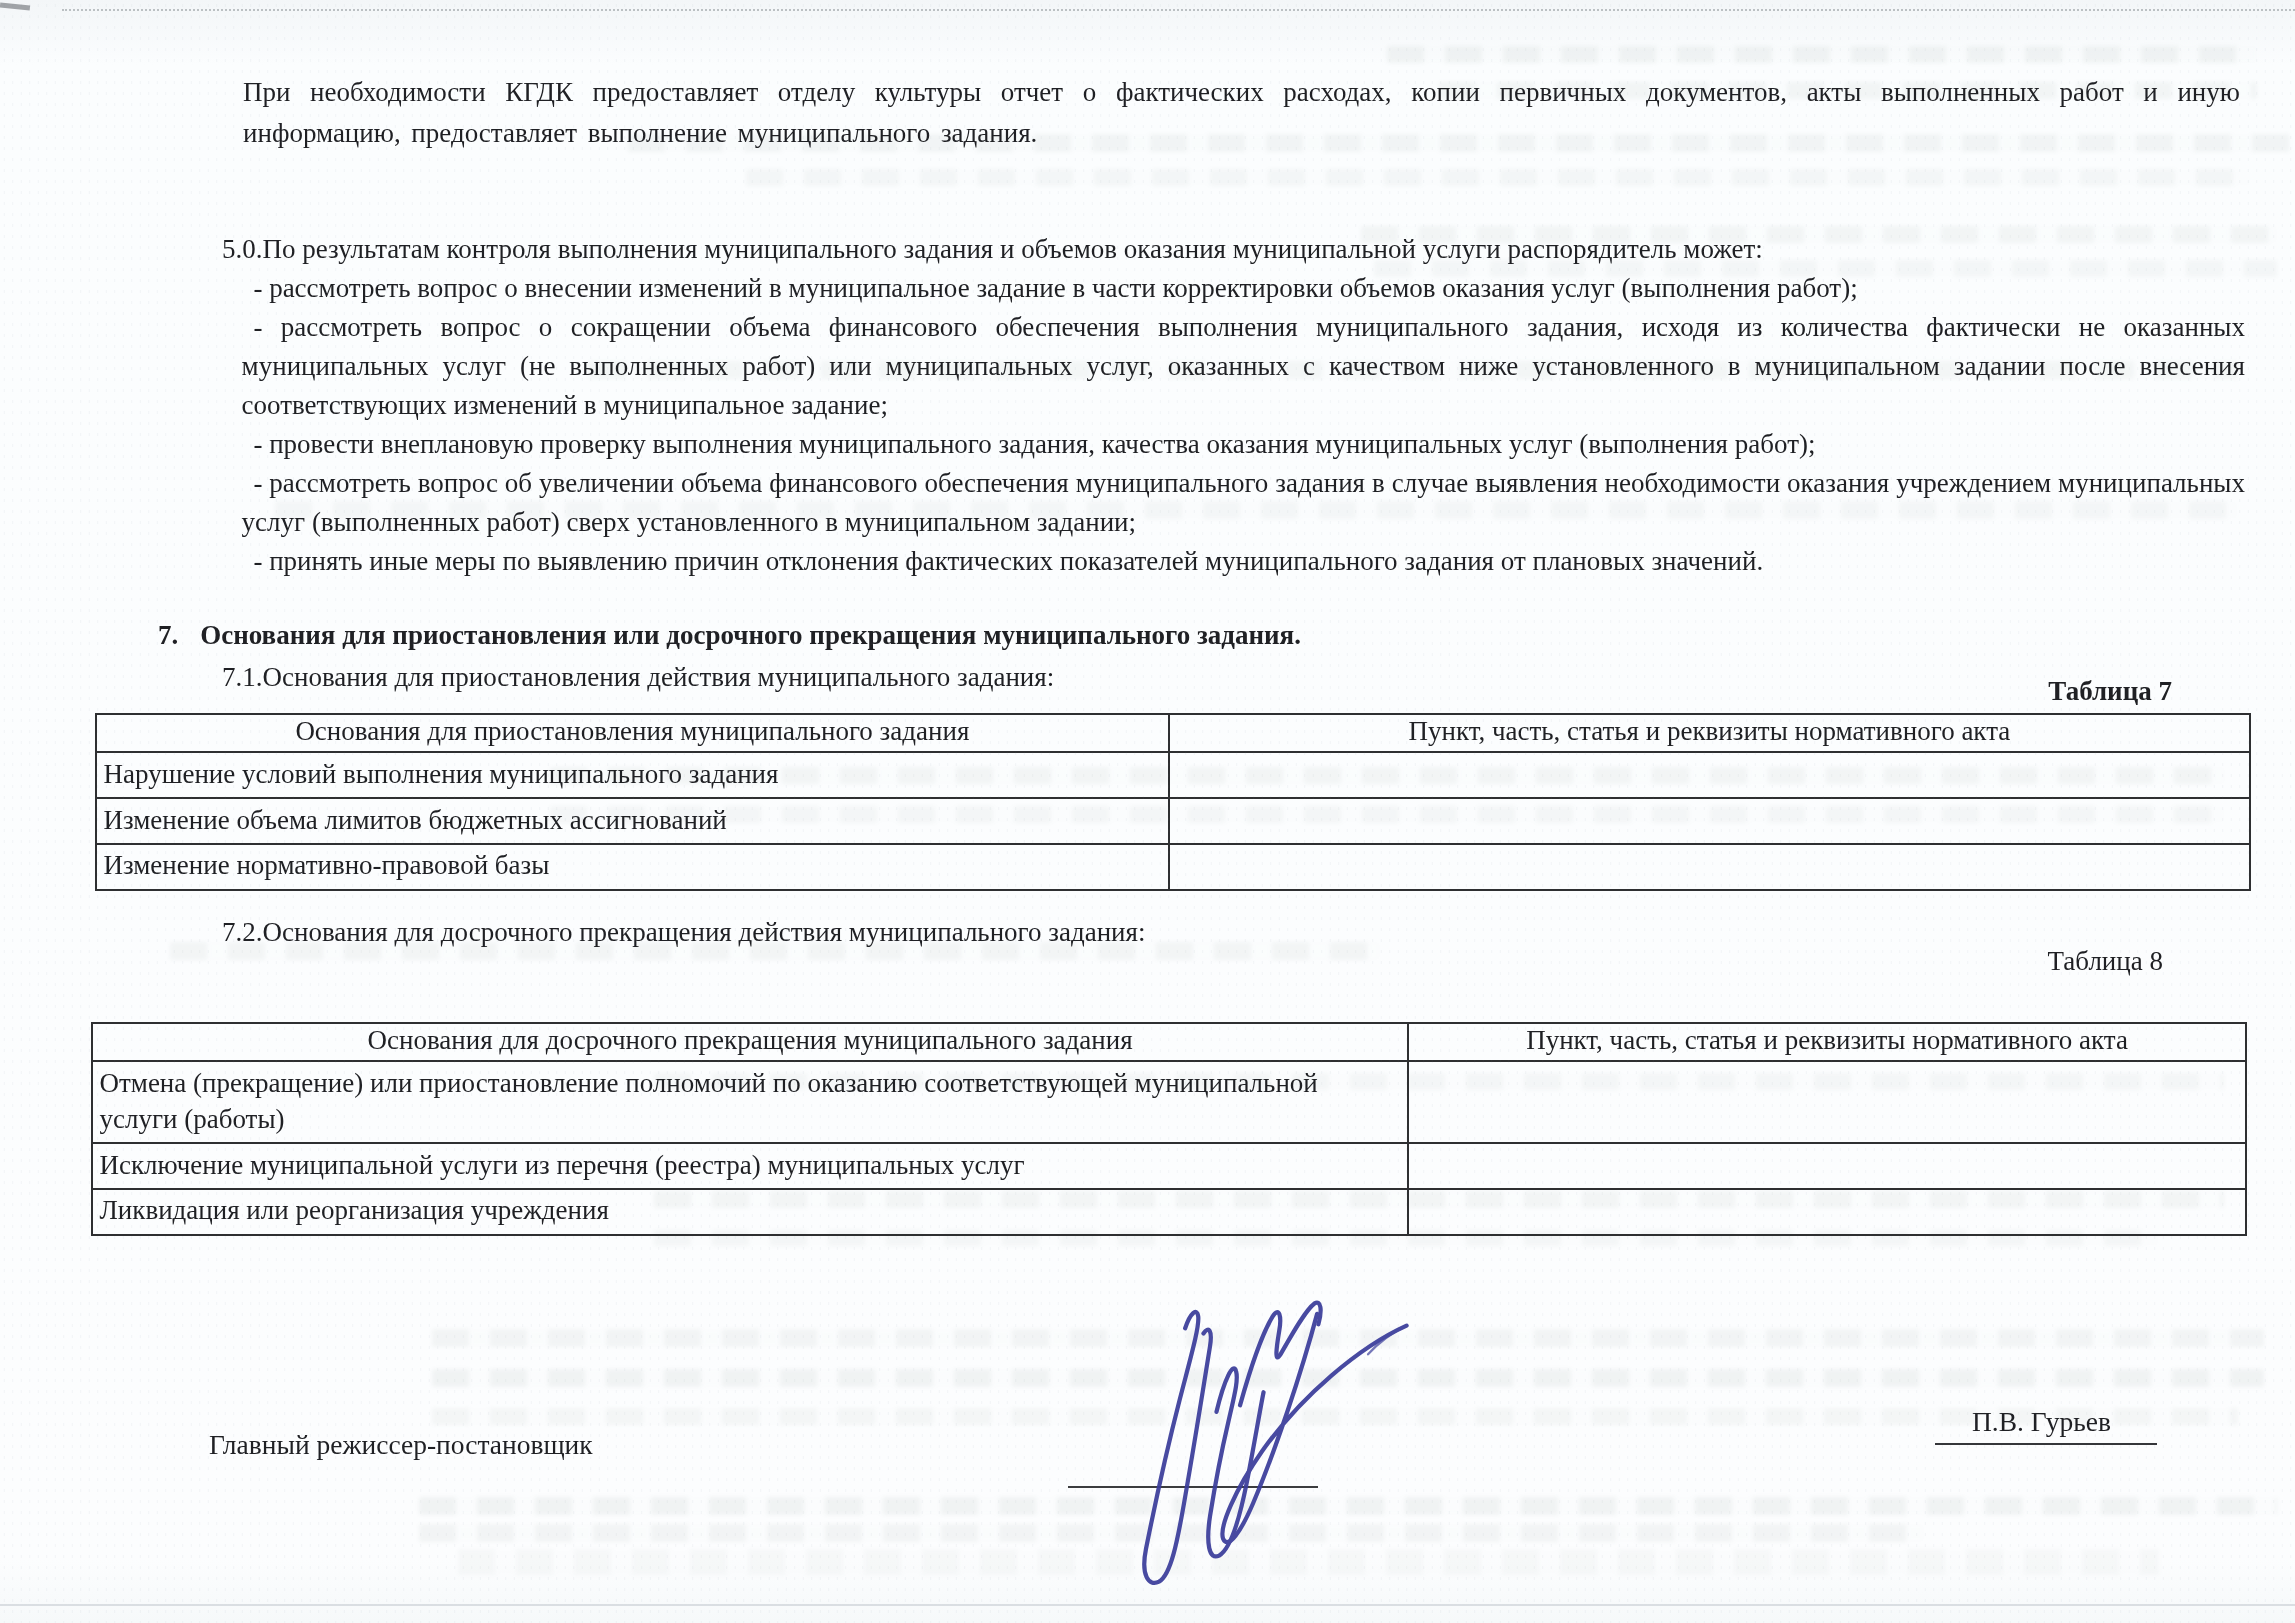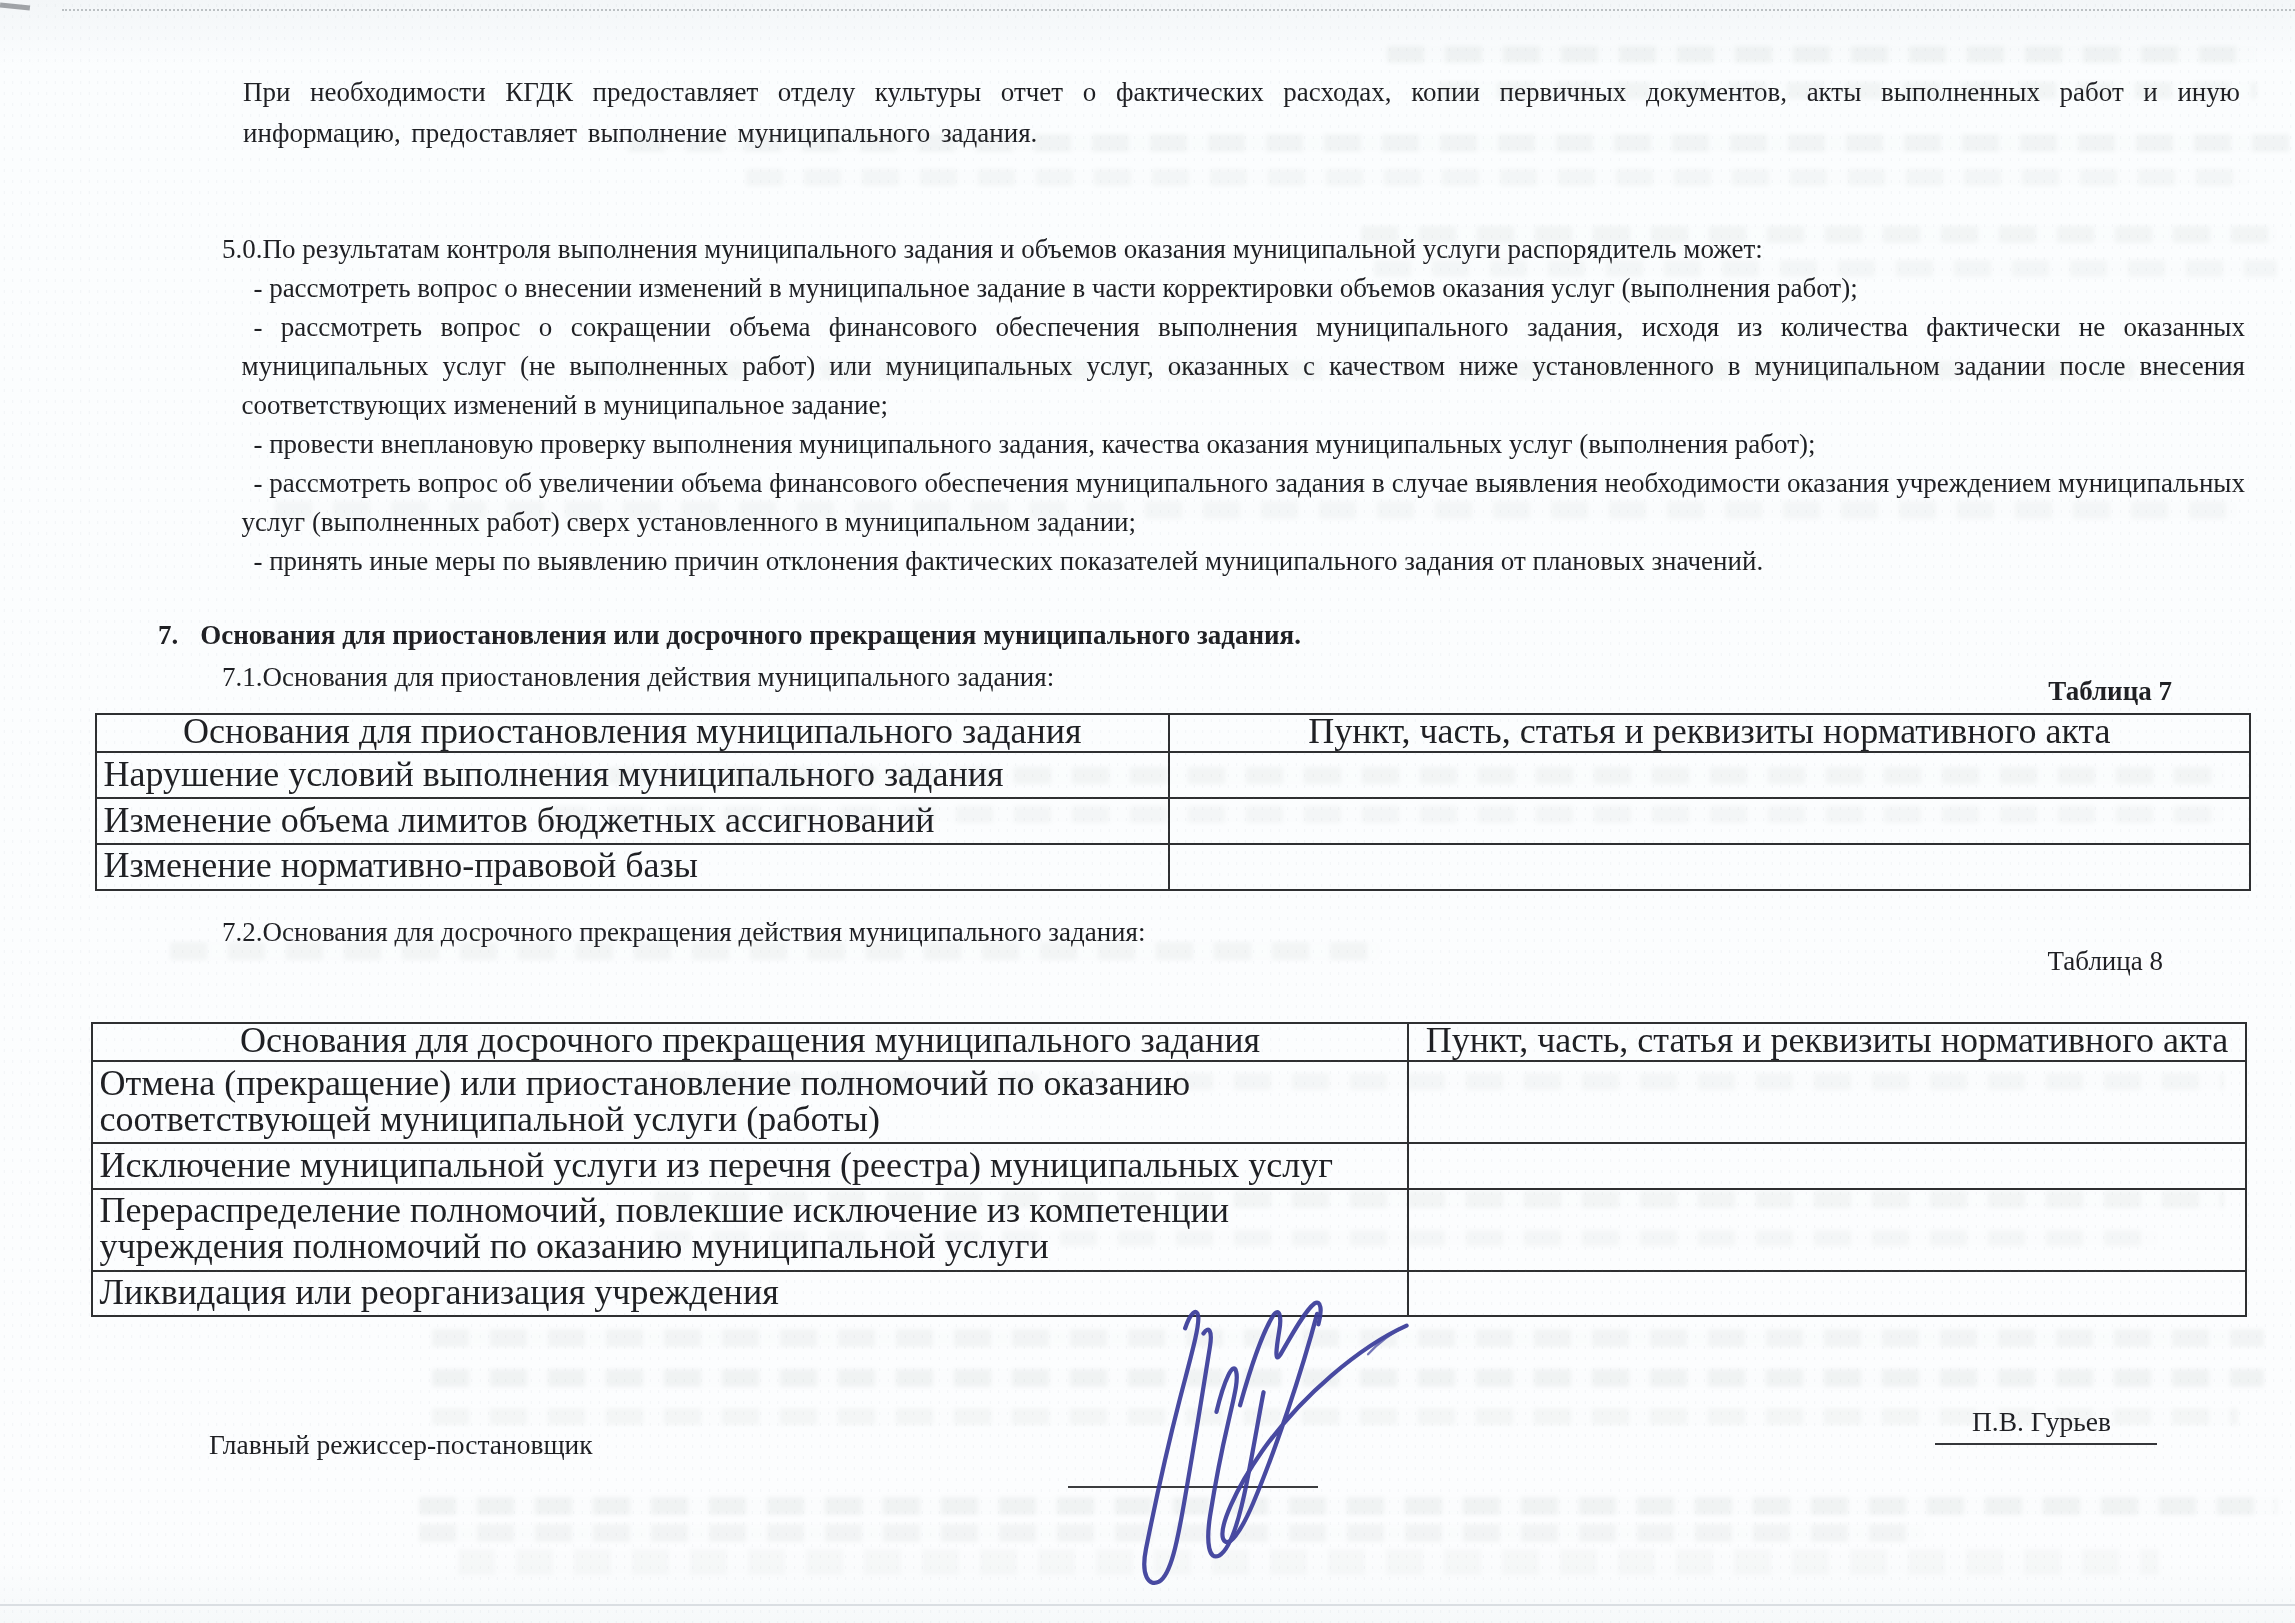--- a/index.html
+++ b/index.html
@@ -39,21 +39,21 @@
 
   #s7-head { left: 158px; top: 620px; font-size: 27px; font-weight: bold; white-space: nowrap; }
   #s7-head .title { margin-left: 22px; }
 
   #clause71 { left: 222px; top: 662px; font-size: 27px; white-space: nowrap; }
   #clause72 { left: 222px; top: 917px; font-size: 27px; white-space: nowrap; }
   #t7cap { right: 123px; top: 676px; font-size: 27px; font-weight: bold; }
   #t8cap { right: 132px; top: 946px; font-size: 27px; }
 
   table { border-collapse: collapse; position: absolute; background: transparent; table-layout: fixed; }
-  th, td { border: 2px solid #2e2f31; font-size: 36px; font-weight: normal; }
+  th, td { border: 2px solid #2e2f31; font-size: 27px; font-weight: normal; }
   th { text-align: center; padding: 1.3px 6.5px 3.9px; line-height: 31px; }
   td { text-align: left; vertical-align: middle; padding: 2.6px 9.2px 5.2px 6.5px; line-height: 36px; }
   #table7 { left: 95px; top: 713px; width: 2156px; }
   #table8 { left: 91px; top: 1022px; width: 2156px; }
 
   #sig-label { left: 209px; top: 1429px; font-size: 27.5px; white-space: nowrap; }
   #sig-line  { left: 1068px; top: 1486px; width: 250px; border-top: 2.6px solid #3c3d3f; height: 0; }
   #sig-name  { left: 1944px; top: 1406px; font-size: 27.5px; white-space: nowrap; margin-left: 28px; }
   #sig-name-line { left: 1935px; top: 1443px; width: 222px; border-top: 2px solid #35363a; height: 0; }
   #sig-svg { left: 1112px; top: 1294px; }
@@ -171,24 +171,20 @@
   <tbody>
     <tr>
       <td>Отмена (прекращение) или приостановление полномочий по оказанию соответствующей муниципальной услуги (работы)</td>
       <td></td>
     </tr>
     <tr>
       <td>Исключение муниципальной услуги из перечня (реестра) муниципальных услуг</td>
       <td></td>
     </tr>
     <tr>
-      <td>Перераспределение полномочий, повлекшие исключение из компетенции учреждения полномочий по оказанию муниципальной услуги</td>
-      <td></td>
-    </tr>
-    <tr>
       <td>Ликвидация или реорганизация учреждения</td>
       <td></td>
     </tr>
   </tbody>
 </table>
 
 <div id="sig-label" class="abs">Главный режиссер-постановщик</div>
 <div id="sig-line" class="abs"></div>
 <div id="sig-name" class="abs">П.В. Гурьев</div>
 <div id="sig-name-line" class="abs"></div>

